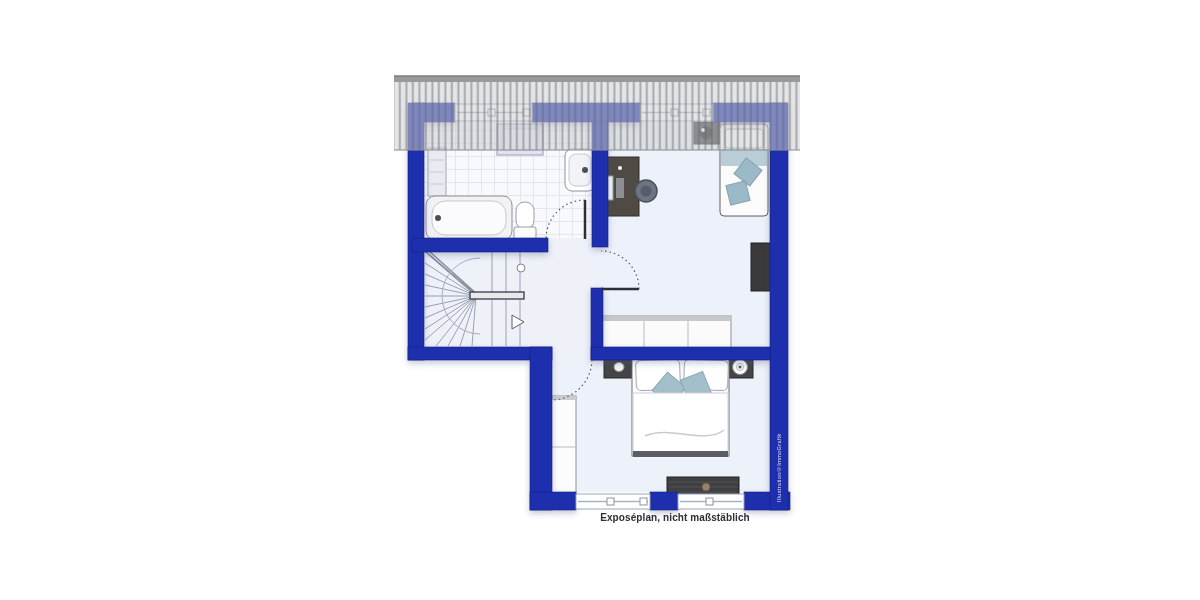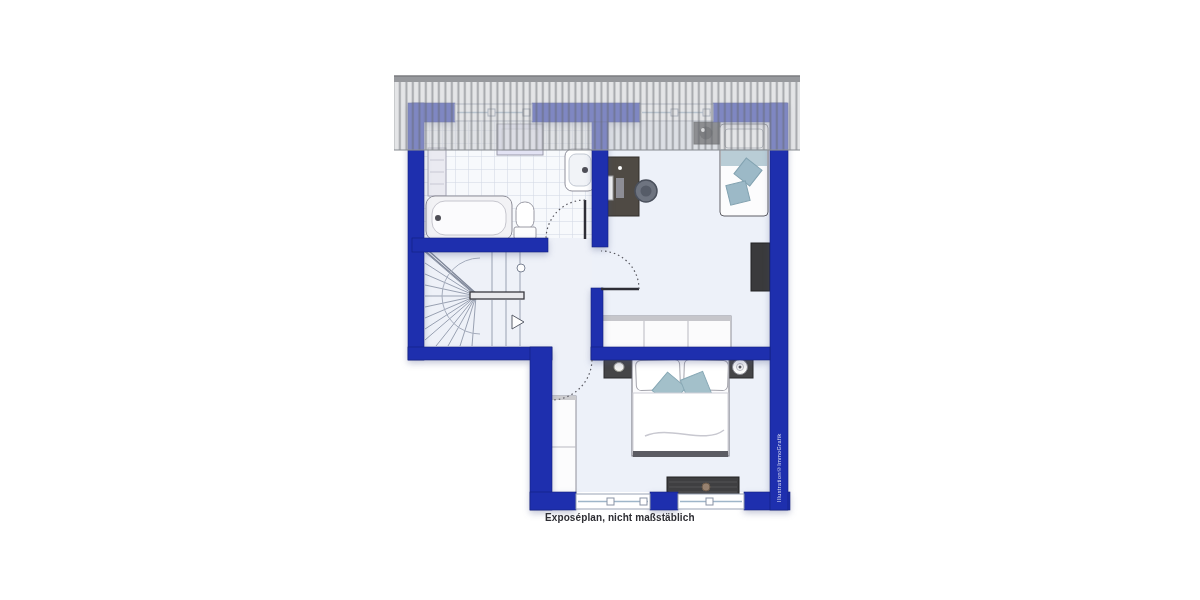--- a/index.html
+++ b/index.html
@@ -3,21 +3,21 @@
 <meta charset="utf-8">
 <style>
   html,body{margin:0;padding:0;background:#ffffff;}
   .stage{
     position:relative;width:1200px;height:600px;background:#ffffff;overflow:hidden;
     font-family:"Liberation Sans",sans-serif;
   }
   .stage svg{position:absolute;left:0;top:0;}
   .walls{filter:drop-shadow(0 3px 3px rgba(70,80,130,0.30));}
   .caption{
-    position:absolute;top:512px;right:395px;width:260px;text-align:left;
+    position:absolute;top:512px;right:395px;width:260px;text-align:center;
     font-size:10px;font-weight:700;color:#2e2e34;letter-spacing:.1px;
   }
   .watermark{
     position:absolute;left:772px;top:426px;height:84px;width:15px;
     writing-mode:vertical-rl;transform:rotate(180deg);
     font-size:5.5px;color:rgba(255,255,255,0.85);letter-spacing:.4px;
     text-align:center;line-height:15px;white-space:nowrap;
   }
 </style>
 </head>

